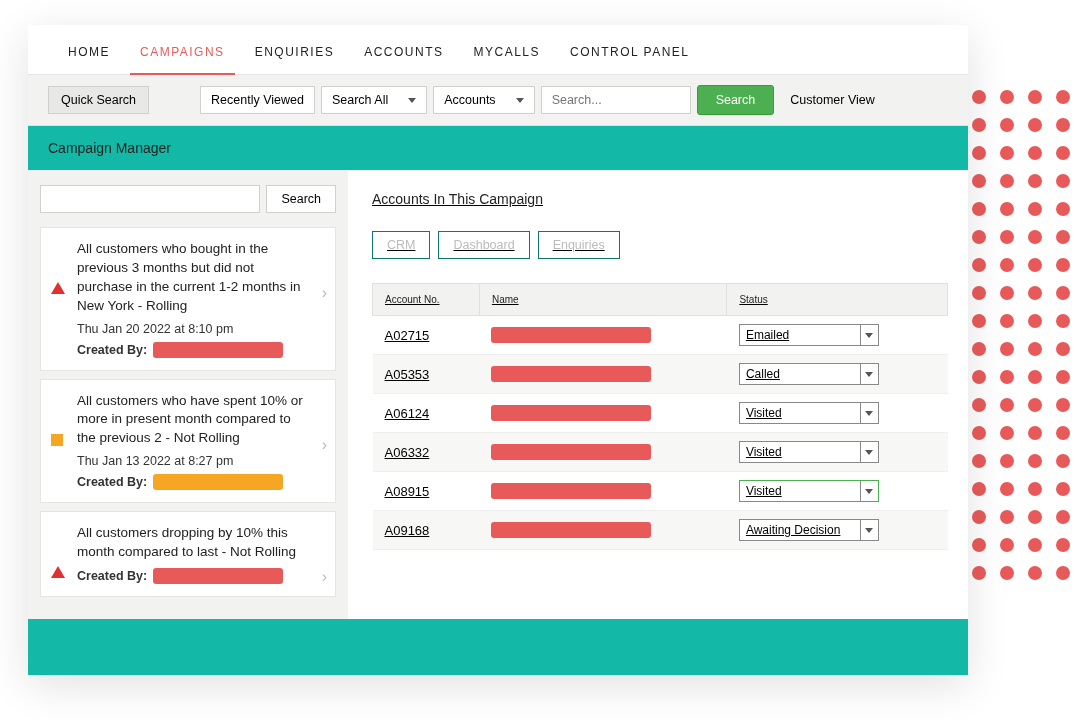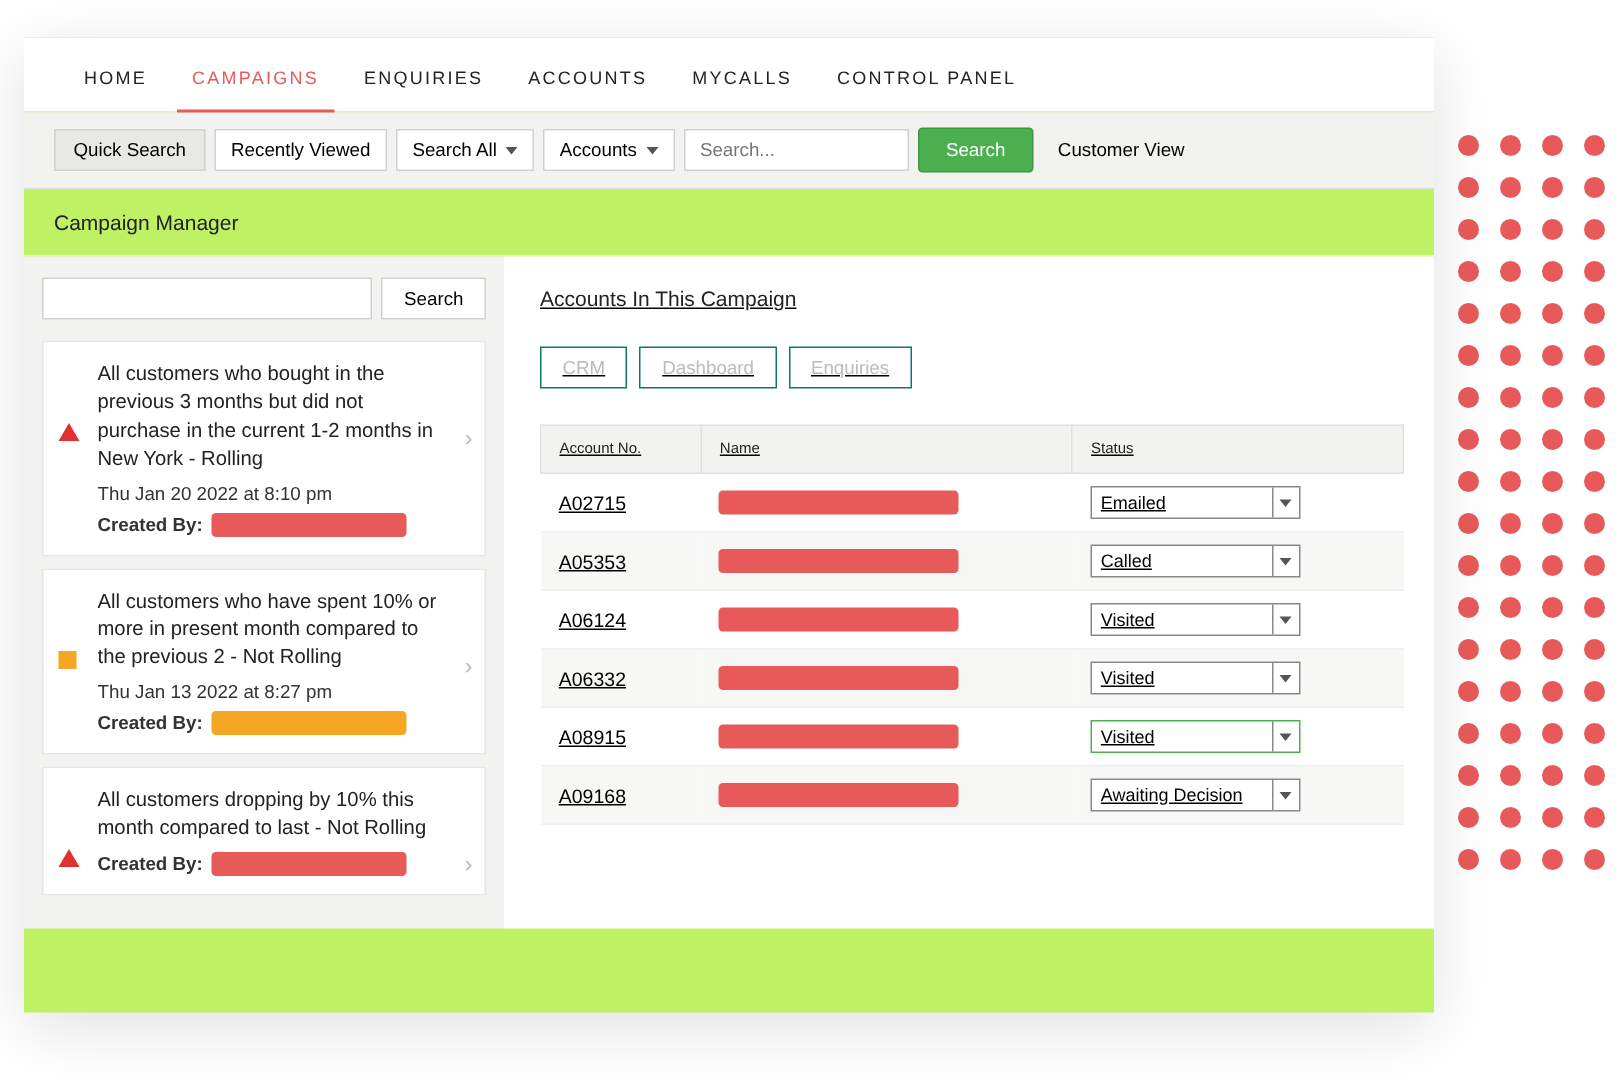--- a/index.html
+++ b/index.html
@@ -2,30 +2,30 @@
 <html><head>
 <meta charset="utf-8">
 <style>
   * { box-sizing: border-box; margin: 0; padding: 0; }
   body { font-family: -apple-system, BlinkMacSystemFont, "Segoe UI", Arial, sans-serif; background: #fff; position: relative; width: 1080px; height: 720px; overflow: hidden; }
   
   .dots-bg { position: absolute; right: 0; top: 90px; width: 120px; z-index: 0; }
   .dot-row { display: flex; gap: 14px; margin-bottom: 14px; justify-content: flex-end; padding-right: 10px; }
   .dot { width: 14px; height: 14px; border-radius: 50%; background: #e85a5a; }
   
-  .app-shell { position: absolute; left: 16px; top: 25px; width: 940px; height: 650px; background: #bef264; box-shadow: 0 10px 40px rgba(0,0,0,0.12); z-index: 1; overflow: hidden; }
+  .app-shell { position: absolute; left: 28px; top: 25px; width: 940px; height: 650px; background: #14b8a6; box-shadow: 0 10px 40px rgba(0,0,0,0.12); z-index: 1; overflow: hidden; }
   
   .top-nav { display: flex; gap: 10px; padding: 20px 30px 0 30px; border-bottom: 1px solid #e5e5e5; background: #fff; }
   .nav-item { font-size: 12px; letter-spacing: 1.5px; color: #222; padding: 0 10px 14px 10px; cursor: pointer; font-weight: 400; }
   .nav-item.active { color: #e85a5a; border-bottom: 2px solid #e85a5a; margin-bottom: -1px; }
   
   .search-bar { display: flex; align-items: center; gap: 6px; padding: 10px 20px; background: #f2f2f0; border-bottom: 1px solid #e0e0e0; font-size: 13px; }
   .sb-btn { padding: 6px 12px; background: #e8e8e6; border: 1px solid #d0d0d0; cursor: pointer; font-size: 12.5px; }
-  .sb-label { padding: 6px 10px; background: #fff; border: 1px solid #d0d0d0; font-size: 12.5px; }
-  .sb-dd { padding: 6px 10px; background: #fff; border: 1px solid #d0d0d0; display: flex; align-items: center; gap: 6px; cursor: pointer; font-size: 12.5px; }
+  .sb-label { padding: 6px 10px; background: #fff; border: 1px solid #d0d0d0; font-size: 12.5px; margin-left: 45px; }
+  .sb-dd { padding: 6px 10px; background: #fff; border: 1px solid #d0d0d0; display: flex; align-items: center; gap: 20px; cursor: pointer; font-size: 12.5px; }
   .caret-down { width: 0; height: 0; border-left: 4px solid transparent; border-right: 4px solid transparent; border-top: 5px solid #555; display: inline-block; }
   .sb-input { padding: 6px 10px; border: 1px solid #d0d0d0; width: 150px; font-size: 12.5px; background: #fff; }
   .sb-search-btn { padding: 7px 18px; background: #4caf50; color: #fff; border: 1px solid #3a9a3e; border-radius: 3px; cursor: pointer; font-size: 12.5px; }
   .sb-link { padding: 6px 10px; font-size: 12.5px; cursor: pointer; }
   
   .page-title { padding: 14px 20px; font-size: 14px; color: #222; border-bottom: 1px solid #eee; }
   
   .content { display: flex; }
   .sidebar { width: 320px; background: #f2f2f0; padding: 14px 12px; }
   .sidebar-search { display: flex; gap: 6px; margin-bottom: 14px; }

